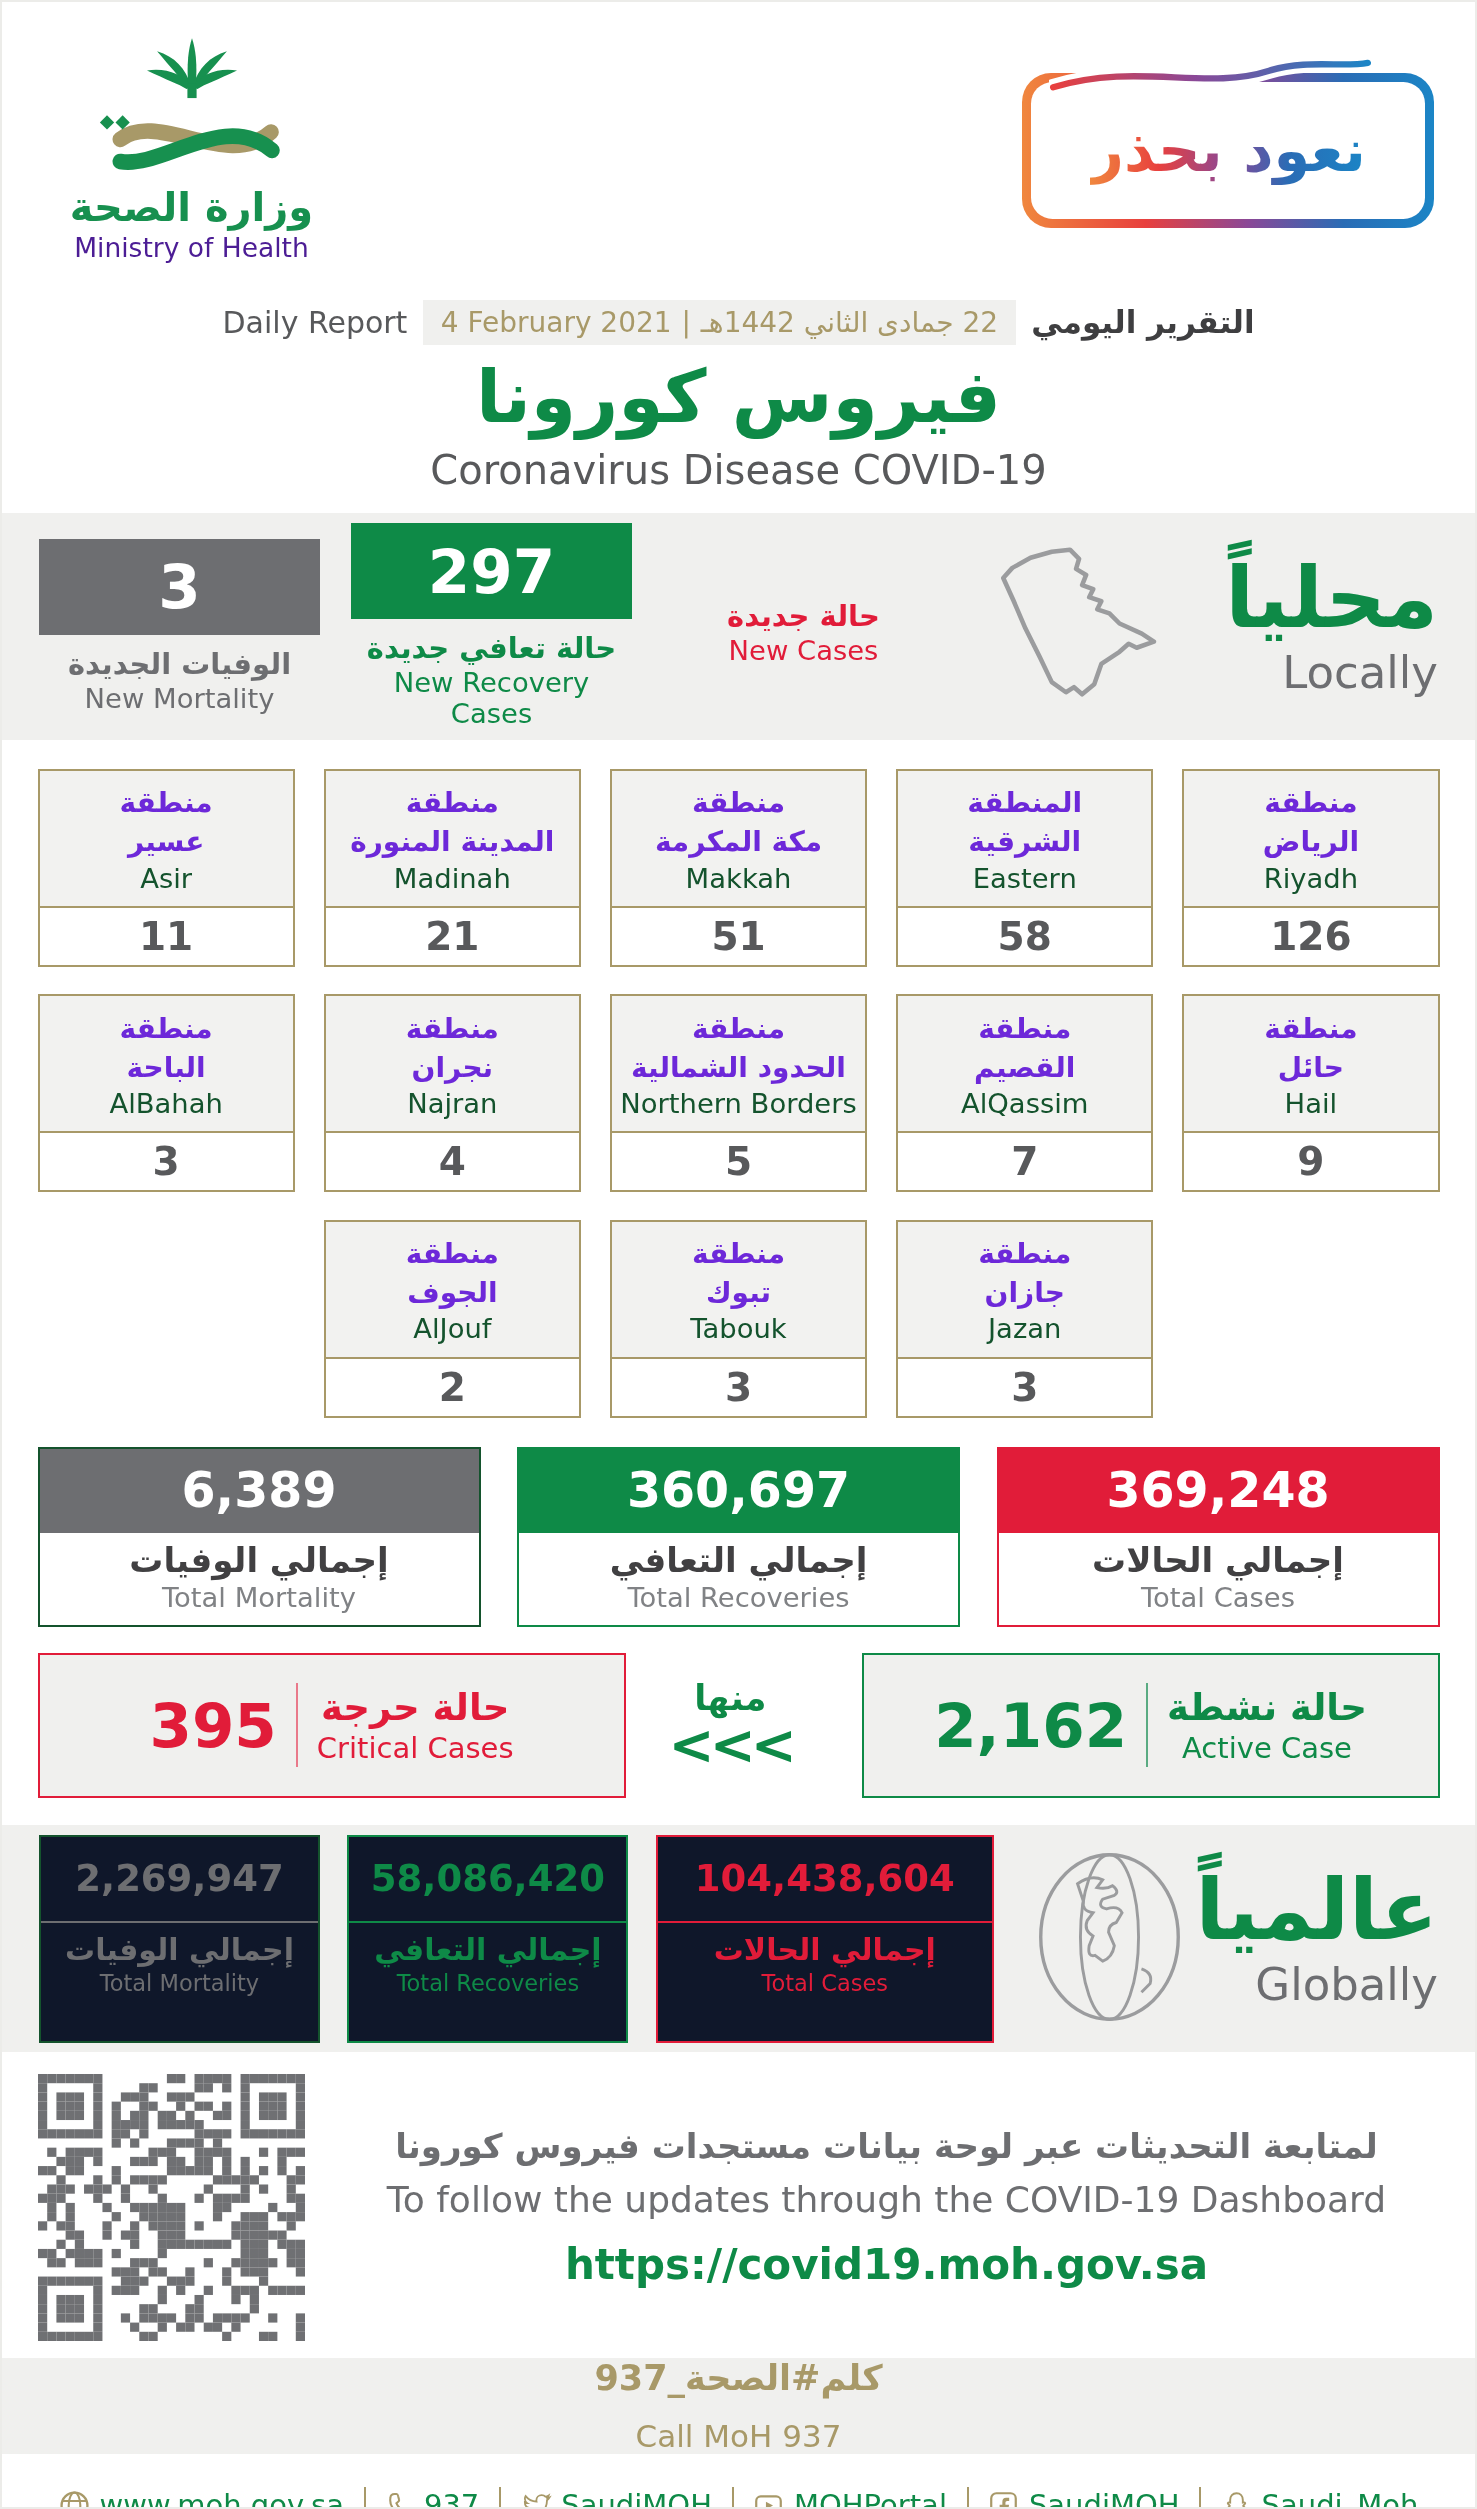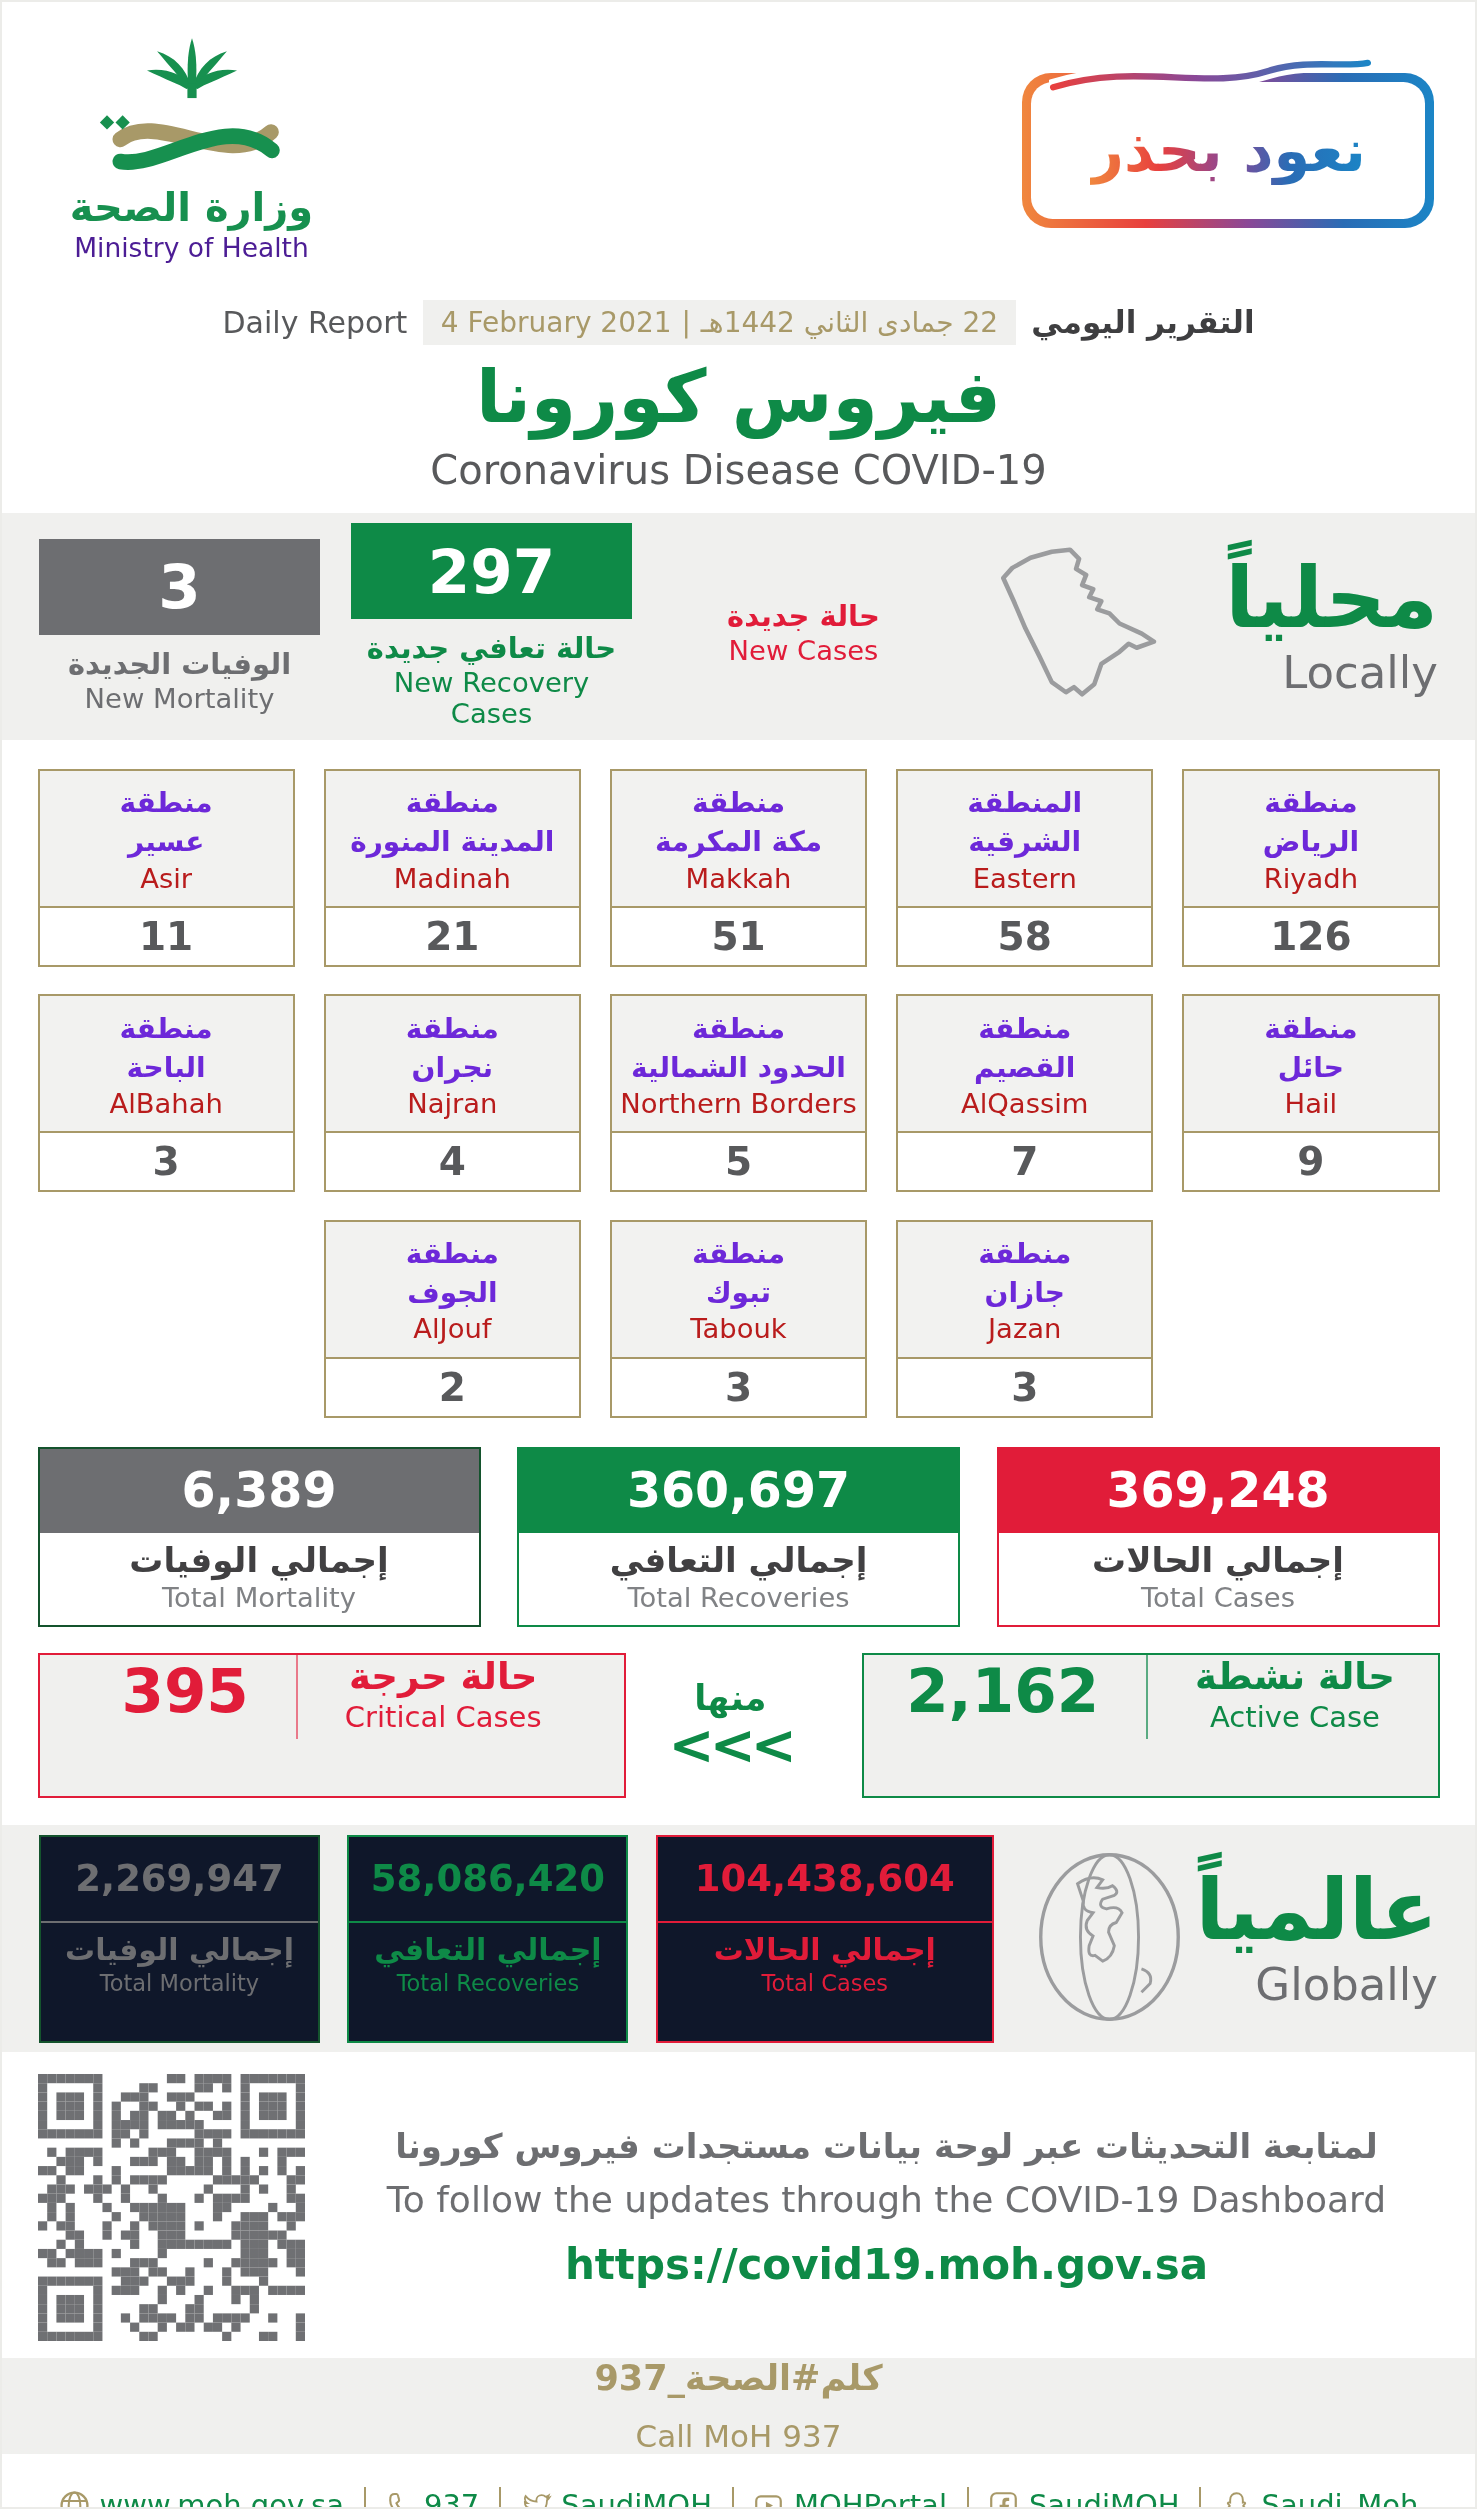--- a/index.html
+++ b/index.html
@@ -47,38 +47,38 @@
   .strip-heading .h-en { color:#6d6e71; font-size:45px; margin-top:3.9px; }
 
   
   .regions { width:1402px; margin:29px auto 0; direction:rtl;
     display:grid; grid-template-columns:repeat(5,1fr); gap:27.4px 29px; }
   .region-card { border:2px solid #a89968; background:#fff; height:198px; }
   .region-head { background:#f2f2f0; border-bottom:2px solid #a89968; height:137px;
     display:flex; flex-direction:column; align-items:center; justify-content:center; padding:3.9px; }
   .r-ar { color:#6d28d9; font-size:28px; font-weight:bold; line-height:1.4;
     white-space:pre-line; text-align:center; direction:rtl; }
-  .r-en { color:#b91c1c; font-size:27.4px; margin-top:1px; }
+  .r-en { color:#14532d; font-size:27.4px; margin-top:1px; }
   .region-value { height:57px; display:flex; align-items:center; justify-content:center;
     color:#58595b; font-size:39px; font-weight:bold; }
   .col2 { grid-column:2; } .col3 { grid-column:3; } .col4 { grid-column:4; }
 
   
   .totals { width:1402px; margin:29px auto 0; display:flex; justify-content:space-between; }
   .total-box { width:443px; }
   .b-gray  { border:2px solid #14532d; } .b-green { border:2px solid #0e8a47; } .b-red { border:2px solid #e11c39; }
   .total-top { height:84px; display:flex; align-items:center; justify-content:center;
     color:#fff; font-size:49px; font-weight:bold; }
   .total-bottom { background:#fff; text-align:center; padding:7.8px 0 11.8px; }
   .t-ar { color:#414042; font-size:34px; font-weight:bold; }
   .t-en { color:#808285; font-size:27.4px; margin-top:2px; }
 
   
   .breakdown { width:1402px; margin:25.5px auto 0; display:flex; align-items:center; }
-  .bd-box { height:145px; background:#f0f0ee; display:flex; align-items:flex-start; justify-content:center; gap:47px; }
+  .bd-box { height:145px; background:#f0f0ee; display:flex; align-items:center; justify-content:center; gap:19px; }
   .critical-box { width:588px; }
   .active-box { width:578px; margin-left:auto; }
   .bd-num { font-size:61px; font-weight:bold; }
   .vline { width:2px; height:84px; }
   .vl-red { background:#e9798a; } .vl-green { background:#5aab82; }
   .bd-labels { text-align:center; }
   .bd-ar { font-size:37px; font-weight:bold; }
   .bd-en { font-size:29px; margin-top:2px; }
   .ofwhich { margin-left:43px; text-align:center; }
   .ow-ar { color:#0e8a47; font-size:35px; font-weight:bold; }

